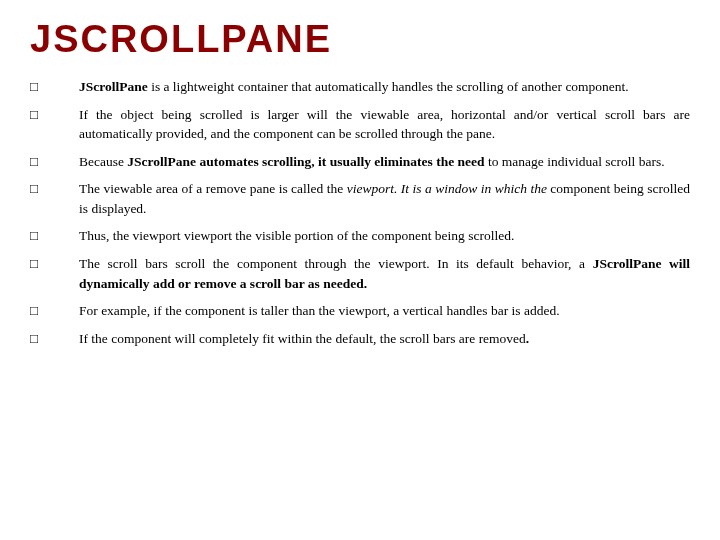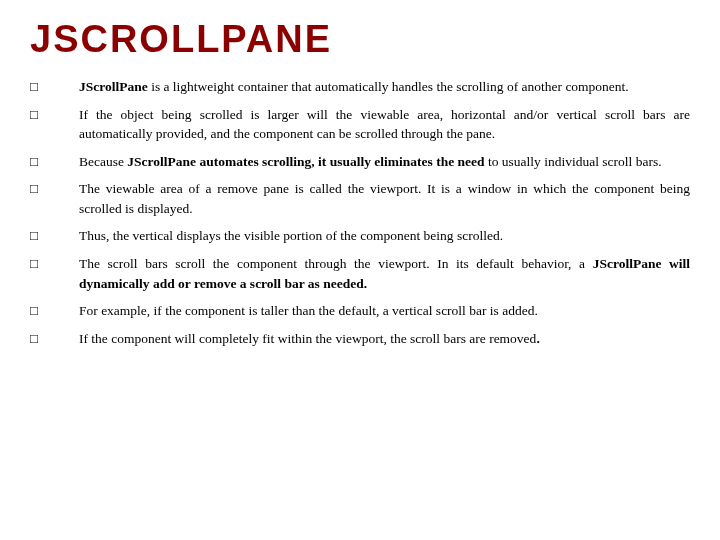--- a/index.html
+++ b/index.html
@@ -59,55 +59,56 @@
     .bullet-text {
       flex: 1;
       margin-left: 27px;
     }
 
     .bold {
       font-weight: bold;
     }
 
     .italic {
+      font-style: italic;
     }
   </style>
 </head>
 <body>
 
 <div class="page">
   <div class="title">JSCROLLPANE</div>
 
   <ul class="bullet-list">
   <li class="bullet-item">
         <span class="bullet-marker">□</span>
         <span class="bullet-text"><span class="bold">JScrollPane</span><span> is a lightweight container that automatically handles the scrolling of another component.</span></span>
       </li>
       <li class="bullet-item">
         <span class="bullet-marker">□</span>
         <span class="bullet-text"><span>If the object being scrolled is larger will the viewable area, horizontal and/or vertical scroll bars are automatically provided, and the component can be scrolled through the pane.</span></span>
       </li>
       <li class="bullet-item">
         <span class="bullet-marker">□</span>
-        <span class="bullet-text"><span>Because </span><span class="bold">JScrollPane automates scrolling, it usually eliminates the need</span><span> to usually individual scroll bars.</span></span>
+        <span class="bullet-text"><span>Because </span><span class="bold">JScrollPane automates scrolling, it usually eliminates the need</span><span> to manage individual scroll bars.</span></span>
       </li>
       <li class="bullet-item">
         <span class="bullet-marker">□</span>
         <span class="bullet-text"><span>The viewable area of a remove pane is called the </span><span class="italic">viewport. It is a window in which the</span><span> component being scrolled is displayed.</span></span>
       </li>
       <li class="bullet-item">
         <span class="bullet-marker">□</span>
-        <span class="bullet-text"><span>Thus, the vertical displays the visible portion of the component being scrolled.</span></span>
+        <span class="bullet-text"><span>Thus, the viewport viewport the visible portion of the component being scrolled.</span></span>
       </li>
       <li class="bullet-item">
         <span class="bullet-marker">□</span>
         <span class="bullet-text"><span>The scroll bars scroll the component through the viewport. In its default behavior, a </span><span class="bold">JScrollPane will dynamically add or remove a scroll bar as needed.</span></span>
       </li>
       <li class="bullet-item">
         <span class="bullet-marker">□</span>
-        <span class="bullet-text"><span> For example, if the component is taller than the default, a vertical scroll bar is added.</span></span>
+        <span class="bullet-text"><span> For example, if the component is taller than the viewport, a vertical handles bar is added.</span></span>
       </li>
       <li class="bullet-item">
         <span class="bullet-marker">□</span>
-        <span class="bullet-text"><span>If the component will completely fit within the viewport, the scroll bars are removed</span><span class="bold">.</span></span>
+        <span class="bullet-text"><span>If the component will completely fit within the default, the scroll bars are removed</span><span class="bold">.</span></span>
       </li>
     </ul>
 </div>
 
 </body></html>

